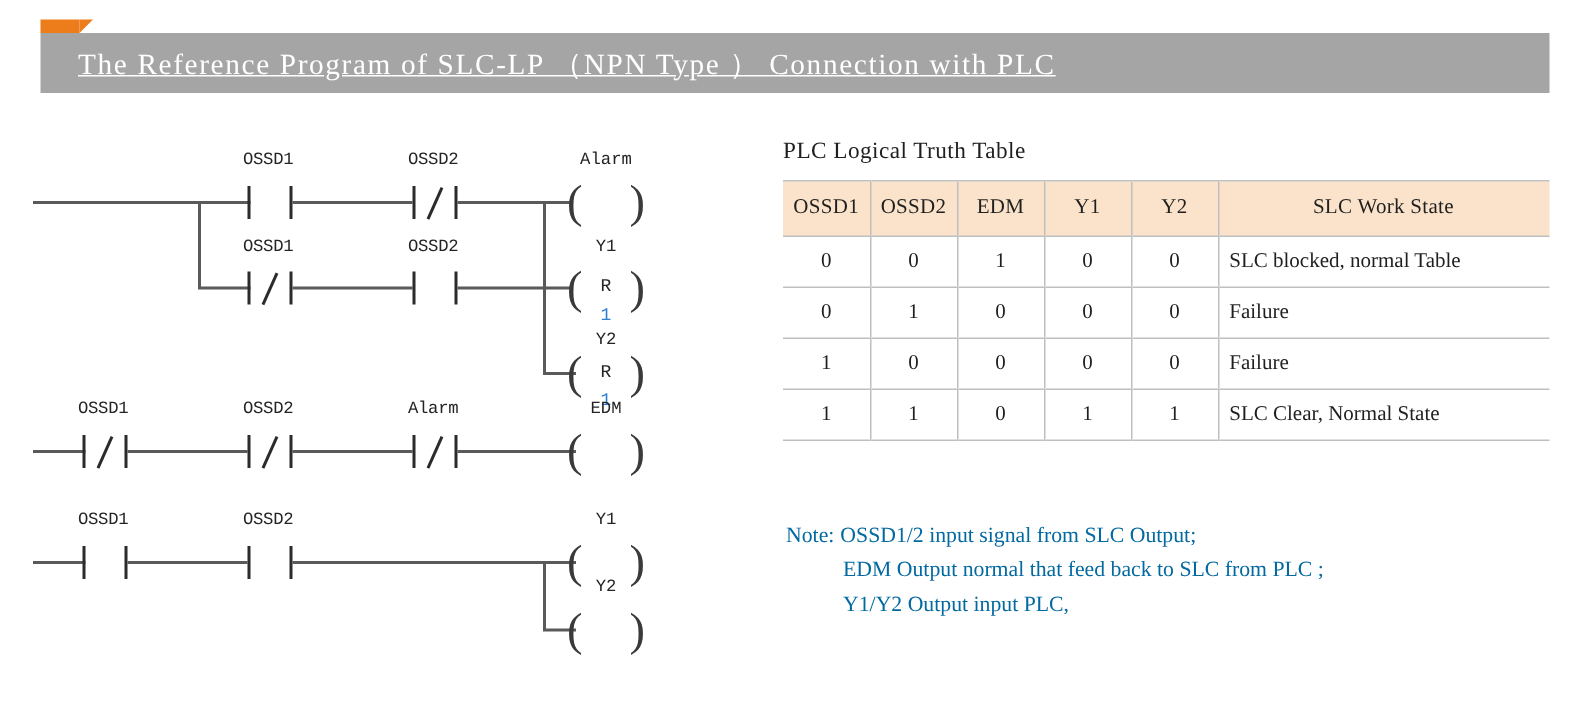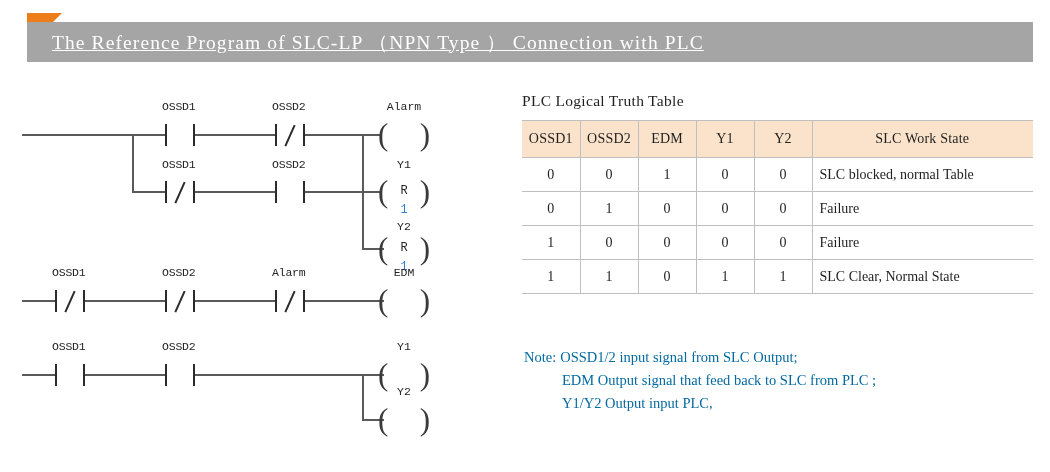--- a/index.html
+++ b/index.html
@@ -396,15 +396,15 @@
         <td class="state-cell">SLC Clear, Normal State</td>
       </tr>
     </tbody>
   </table>
 </div>
 
 <div id="notes">
   <div class="note-line">
     <span class="note-lead">Note:</span><span>OSSD1/2   input signal from SLC Output;</span>
   </div>
-  <div class="note-line indent">EDM  Output signal that feed back to SLC from PLC ;</div>
+  <div class="note-line indent">EDM  Output normal that feed back to SLC from PLC ;</div>
   <div class="note-line indent">Y1/Y2  Output input PLC,</div>
 </div>
 
 </body></html>

